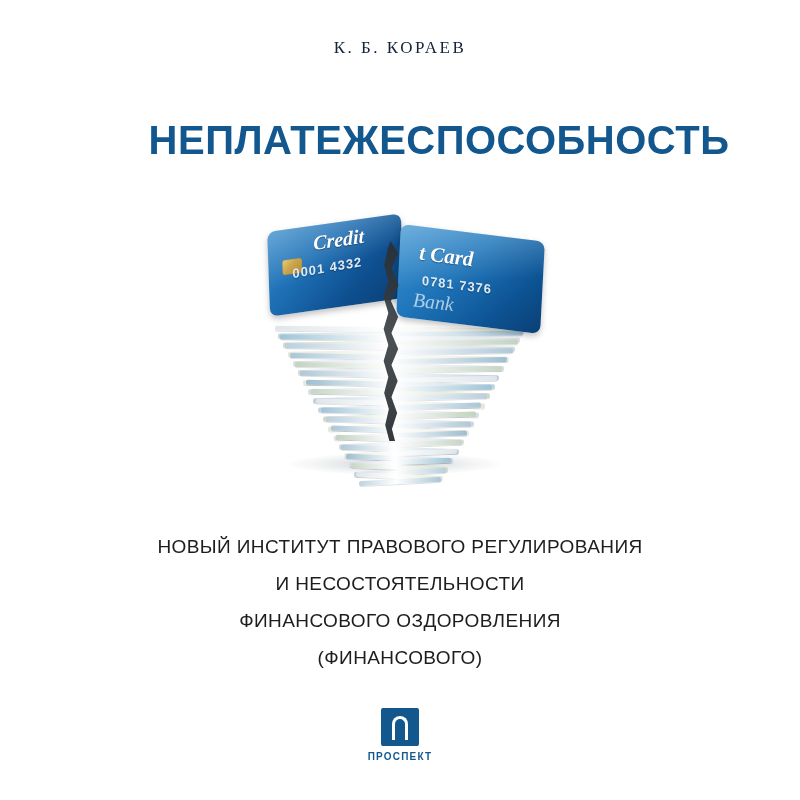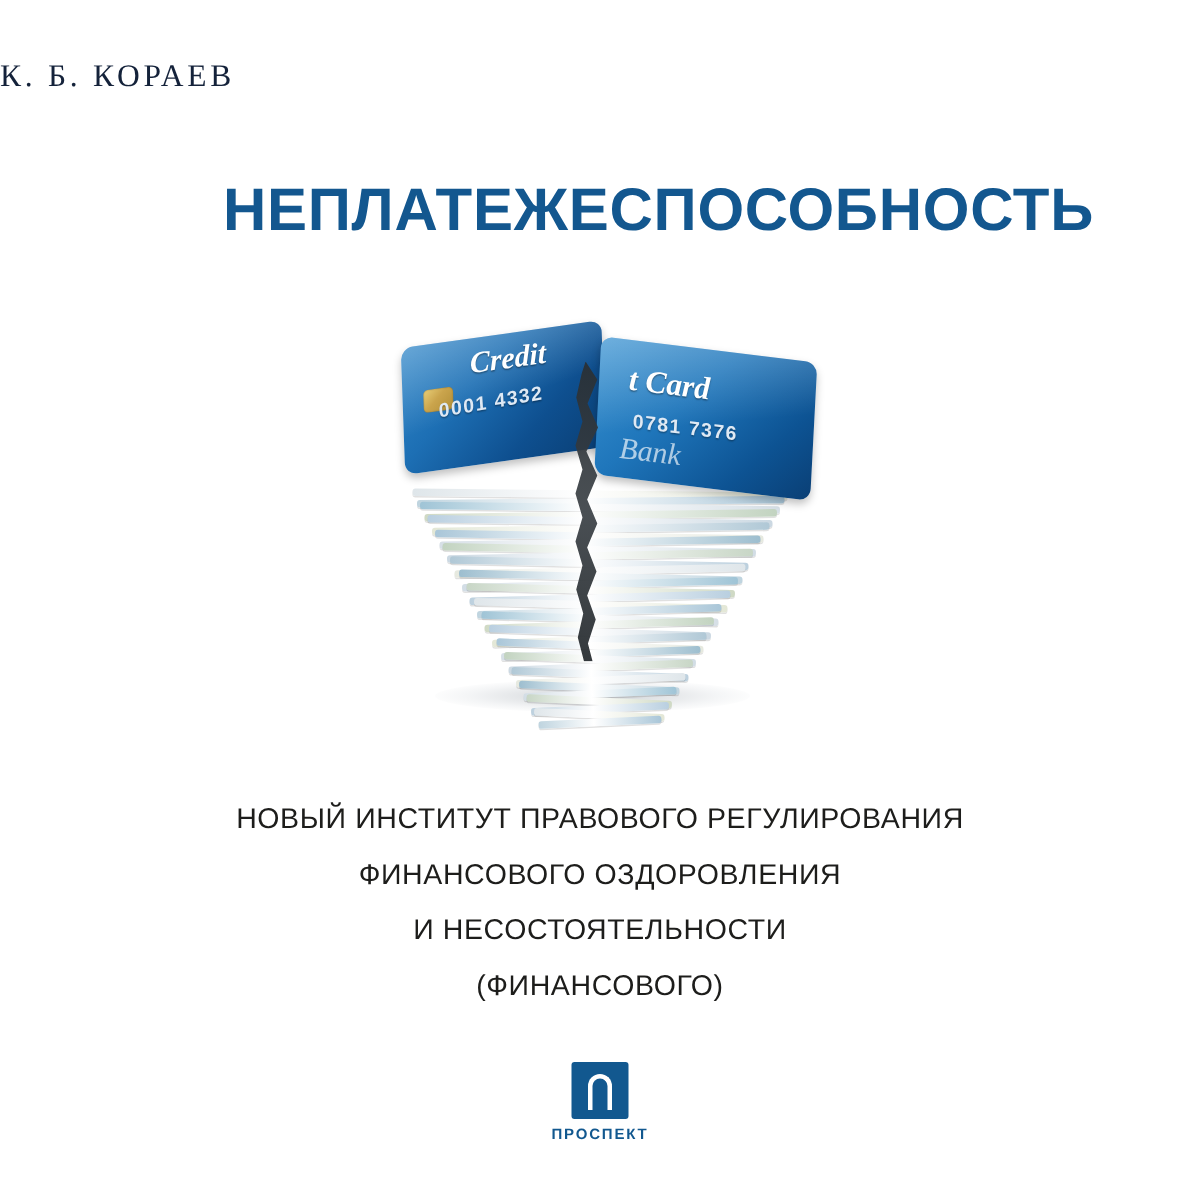--- a/index.html
+++ b/index.html
@@ -20,23 +20,23 @@
     background: #ffffff;
     box-sizing: border-box;
   }
 
   
   .author {
     position: absolute;
     top: 38px;
     left: 0;
     width: 100%;
-    text-align: left;
+    text-align: center;
     font-family: "Liberation Serif", serif;
-    font-size: 21px;
+    font-size: 17px;
     letter-spacing: 2.5px;
     color: #14223a;
     font-weight: 400;
   }
 
   
   .main-title {
     position: absolute;
     top: 118px;
     left: 0;
@@ -312,22 +312,22 @@
         <div class="card-num num-right">0781  7376</div>
         <div class="card-bank">Bank</div>
       </div>
 
       <div class="tear"></div>
     </div>
   </div>
 
   <div class="subtitle">
     <div>НОВЫЙ ИНСТИТУТ ПРАВОВОГО РЕГУЛИРОВАНИЯ</div>
+    <div>И НЕСОСТОЯТЕЛЬНОСТИ</div>
     <div>ФИНАНСОВОГО ОЗДОРОВЛЕНИЯ</div>
-    <div>И НЕСОСТОЯТЕЛЬНОСТИ</div>
     <div>(ФИНАНСОВОГО)</div>
   </div>
 
   <div class="publisher">
     <div class="pub-mark"></div>
     <div class="pub-name">ПРОСПЕКТ</div>
   </div>
 
 </div>
 

